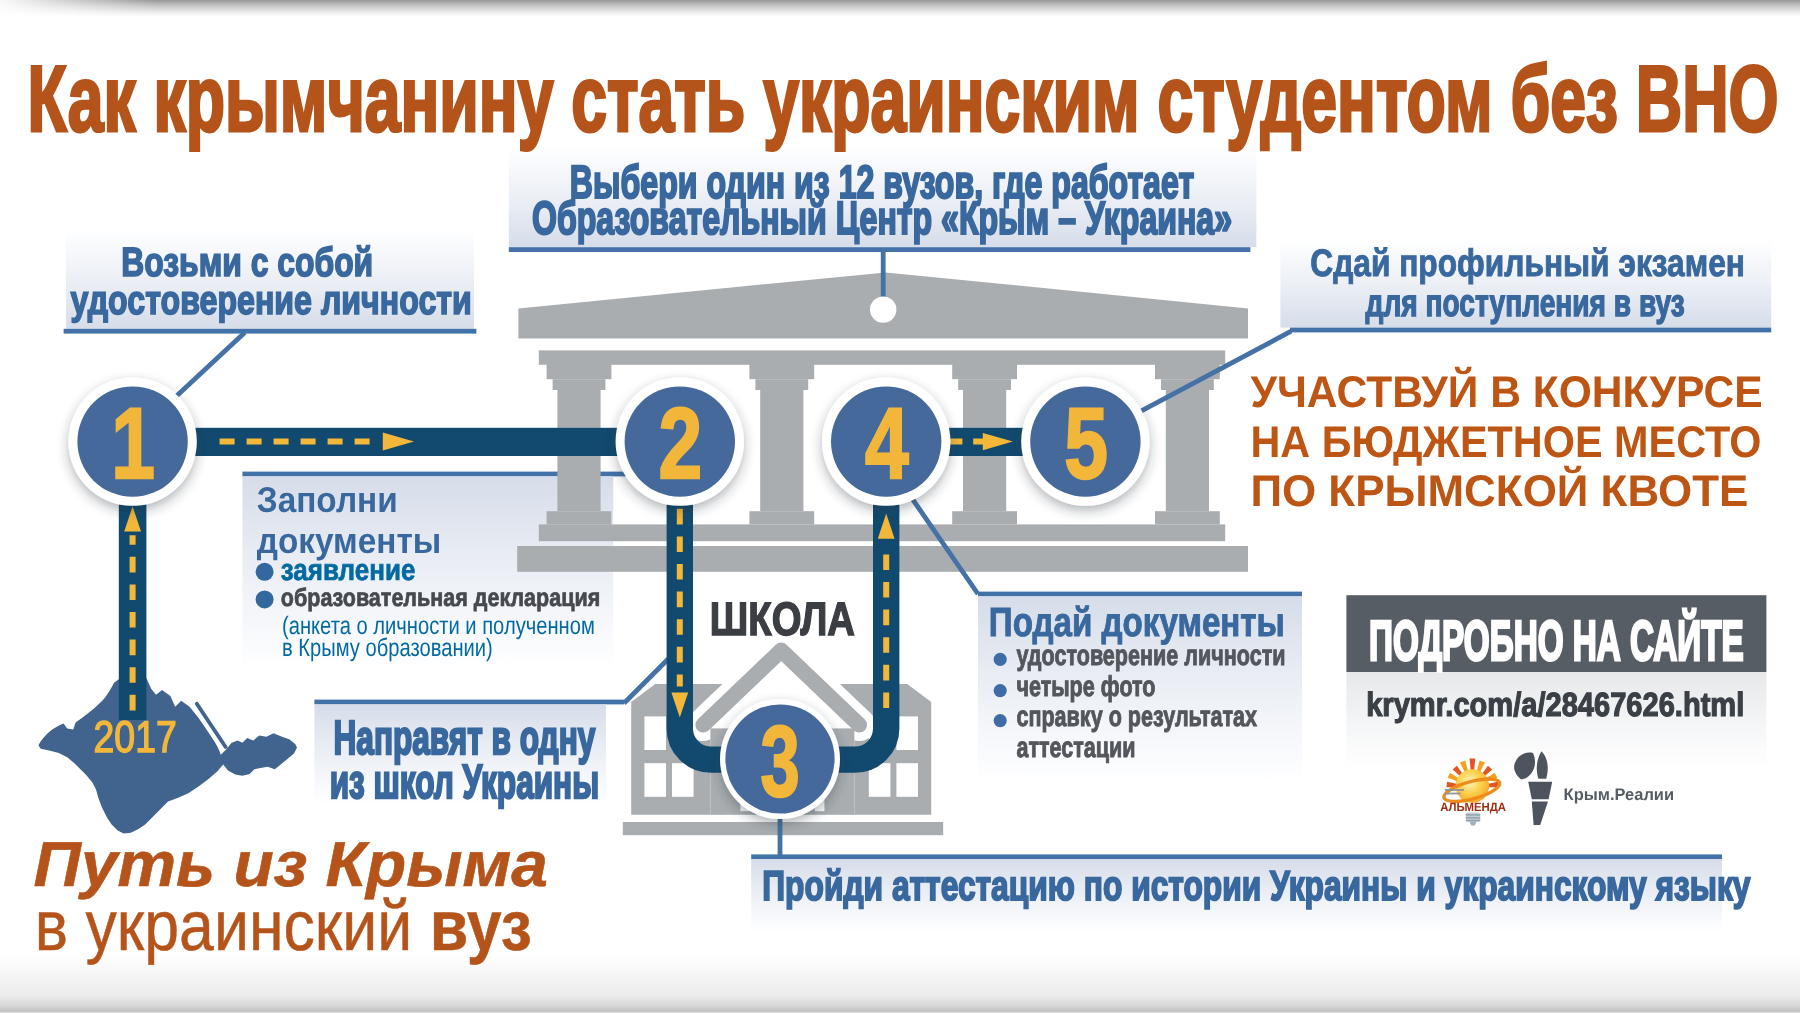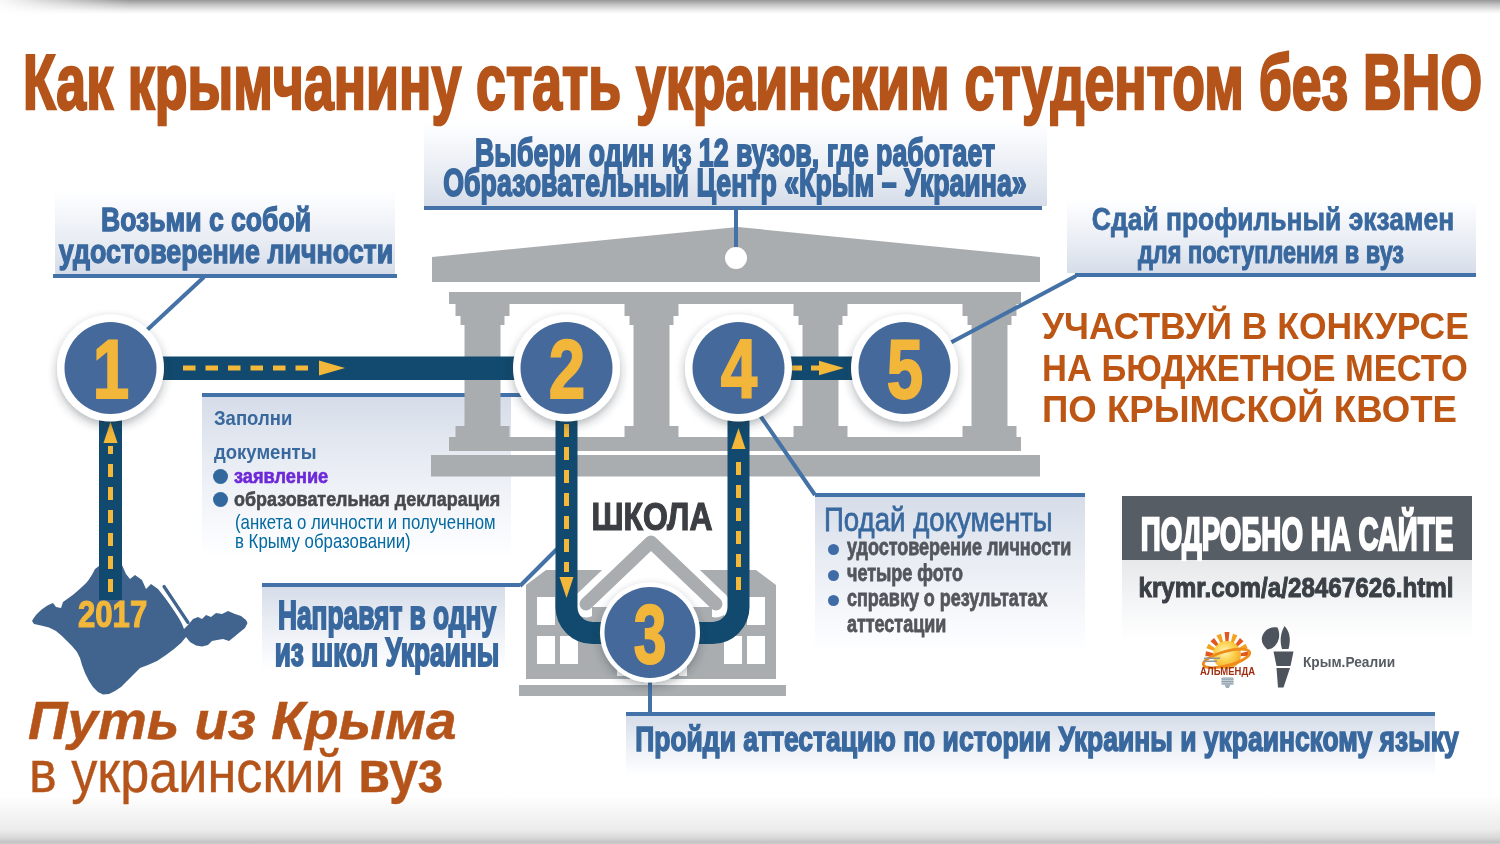--- a/index.html
+++ b/index.html
@@ -207,38 +207,38 @@
   </div>
 
   <div class="cc" id="t_a1" style="left:206px;top:204.3px;font-size:34px;line-height:31.6px;color:#39689e;transform:translateX(-50%) scaleX(0.781);-webkit-text-stroke:1.4px currentColor;">Возьми с собой</div>
   <div class="cc" id="t_a2" style="left:225.5px;top:235.9px;font-size:34px;line-height:31.6px;color:#39689e;transform:translateX(-50%) scaleX(0.788);-webkit-text-stroke:1.4px currentColor;">удостоверение личности</div>
 
   <div class="cc" id="t_b" style="left:734.5px;top:137.6px;font-size:39px;line-height:30px;color:#39689e;transform:translateX(-50%) scaleX(0.686);-webkit-text-stroke:1.8px currentColor;">Выбери один из 12 вузов, где работает<br>Образовательный Центр «Крым – Украина»</div>
 
   <div class="cc" id="t_c1" style="left:1272.8px;top:203.2px;font-size:32px;line-height:33px;color:#39689e;transform:translateX(-50%) scaleX(0.8255);-webkit-text-stroke:0.8px currentColor;">Сдай профильный экзамен</div>
   <div class="cc" id="t_c2" style="left:1271.4px;top:236.2px;font-size:32px;line-height:33px;color:#39689e;transform:translateX(-50%) scaleX(0.7328);-webkit-text-stroke:1.2px currentColor;">для поступления в вуз</div>
 
-  <div class="abs nw" style="left:214px;top:401.4px;font-size:20px;line-height:34px;font-weight:bold;color:#39689e;">
+  <div class="abs nw" style="left:214px;top:401.4px;font-size:30px;line-height:34px;font-weight:bold;color:#39689e;">
     <span class="lx" id="t_d1" style="transform:scaleX(0.926);">Заполни<br>документы</span>
   </div>
-  <div class="abs nw" style="left:234px;top:464.5px;font-size:21px;line-height:21px;font-weight:bold;color:#6d28d9;">
+  <div class="abs nw" style="left:234px;top:464.5px;font-size:25px;line-height:21px;font-weight:bold;color:#0369a1;">
     <span class="lx" id="t_d2" style="transform:scaleX(0.866);-webkit-text-stroke:0.6px currentColor;">заявление</span>
   </div>
   <div class="abs nw" style="left:234px;top:488.3px;font-size:21px;line-height:21px;font-weight:bold;color:#46494e;">
     <span class="lx" id="t_d3" style="transform:scaleX(0.854);-webkit-text-stroke:0.6px currentColor;">образовательная декларация</span>
   </div>
   <div class="abs nw" style="left:235px;top:512.2px;font-size:21px;line-height:19px;color:#0369a1;">
     <span class="lx" id="t_d4" style="transform:scaleX(0.80);">(анкета о личности и полученном<br>в Крыму образовании)</span>
   </div>
   <div class="abs" style="left:213px;top:468.5px;width:15px;height:15px;border-radius:50%;background:#33689e;"></div>
   <div class="abs" style="left:213px;top:491.5px;width:15px;height:15px;border-radius:50%;background:#33689e;"></div>
 
   <div class="cc" id="t_e" style="left:387px;top:596.6px;font-size:40px;line-height:37.8px;color:#39689e;transform:translateX(-50%) scaleX(0.658);-webkit-text-stroke:2px currentColor;">Направят в одну<br>из школ Украины</div>
 
-  <div class="abs nw" style="left:824px;top:502.1px;font-size:34px;line-height:34px;font-weight:normal;color:#39689e;">
+  <div class="abs nw" style="left:824px;top:502.1px;font-size:34px;line-height:34px;font-weight:bold;color:#39689e;">
     <span class="lx" id="t_f1" style="transform:scaleX(0.8125);-webkit-text-stroke:0.8px currentColor;">Подай документы</span>
   </div>
   <div class="abs nw" style="left:847px;top:534.3px;font-size:24px;line-height:25.5px;font-weight:bold;color:#53565c;">
     <span class="lx" id="t_f2" style="transform:scaleX(0.749);-webkit-text-stroke:0.8px currentColor;">удостоверение личности<br>четыре фото<br>справку о результатах<br>аттестации</span>
   </div>
   <div class="abs" style="left:828px;top:544px;width:11px;height:11px;border-radius:50%;background:#3f6ba6;"></div>
   <div class="abs" style="left:828px;top:569.5px;width:11px;height:11px;border-radius:50%;background:#3f6ba6;"></div>
   <div class="abs" style="left:828px;top:595px;width:11px;height:11px;border-radius:50%;background:#3f6ba6;"></div>
 
   <div class="cc" id="t_g" style="left:1046.5px;top:721.4px;font-size:35px;line-height:35px;color:#39689e;transform:translateX(-50%) scaleX(0.756);-webkit-text-stroke:1.6px currentColor;">Пройди аттестацию по истории Украины и украинскому языку</div>
@@ -248,21 +248,21 @@
     <span class="lx" style="transform:scaleX(0.9322);">НА БЮДЖЕТНОЕ МЕСТО</span><br>
     <span class="lx" style="transform:scaleX(0.9895);">ПО КРЫМСКОЙ КВОТЕ</span>
   </div>
 
   <div class="cc" id="t_p" style="left:1296.5px;top:509.7px;font-size:47px;line-height:47px;color:#ffffff;transform:translateX(-50%) scaleX(0.59);-webkit-text-stroke:2.4px currentColor;">ПОДРОБНО НА САЙТЕ</div>
 
   <div class="cc" id="t_k" style="left:1295.5px;top:574.2px;font-size:28px;line-height:28px;color:#3a4046;transform:translateX(-50%) scaleX(0.865);-webkit-text-stroke:1px currentColor;">krymr.com/a/28467626.html</div>
 
   <div class="cc" id="t_sh" style="left:652px;top:496.5px;font-size:39px;line-height:39px;color:#3b3e42;transform:translateX(-50%) scaleX(0.818);-webkit-text-stroke:1.2px currentColor;">ШКОЛА</div>
 
-  <div class="abs nw" style="left:78px;top:595.8px;font-size:37px;line-height:37px;font-weight:bold;color:#f3b73a;">
+  <div class="abs nw" style="left:78px;top:595.8px;font-size:37px;line-height:37px;font-weight:normal;color:#f3b73a;">
     <span class="lx" id="t_y" style="transform:scaleX(0.841);-webkit-text-stroke:1.2px currentColor;">2017</span>
   </div>
 
   <div class="abs nw" style="left:27.5px;top:693.8px;font-size:53px;line-height:53px;font-weight:bold;color:#b5541a;font-style:italic;">
     <span class="lx" id="t_p1" style="transform:scaleX(1.035);-webkit-text-stroke:0.5px currentColor;">Путь из Крыма</span>
   </div>
   <div class="abs nw" style="left:28.5px;top:743.1px;font-size:59px;line-height:59px;color:#b5541a;">
     <span class="lx" id="t_p2" style="transform:scaleX(0.885);-webkit-text-stroke:0.4px currentColor;">в украинский <b>вуз</b></span>
   </div>
 

